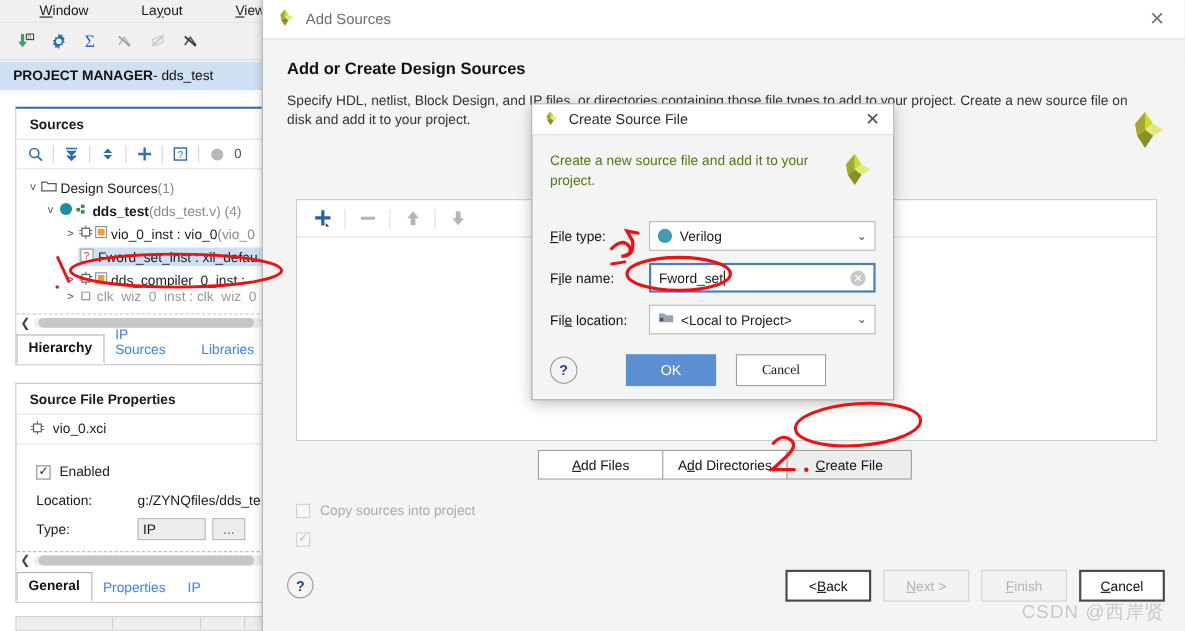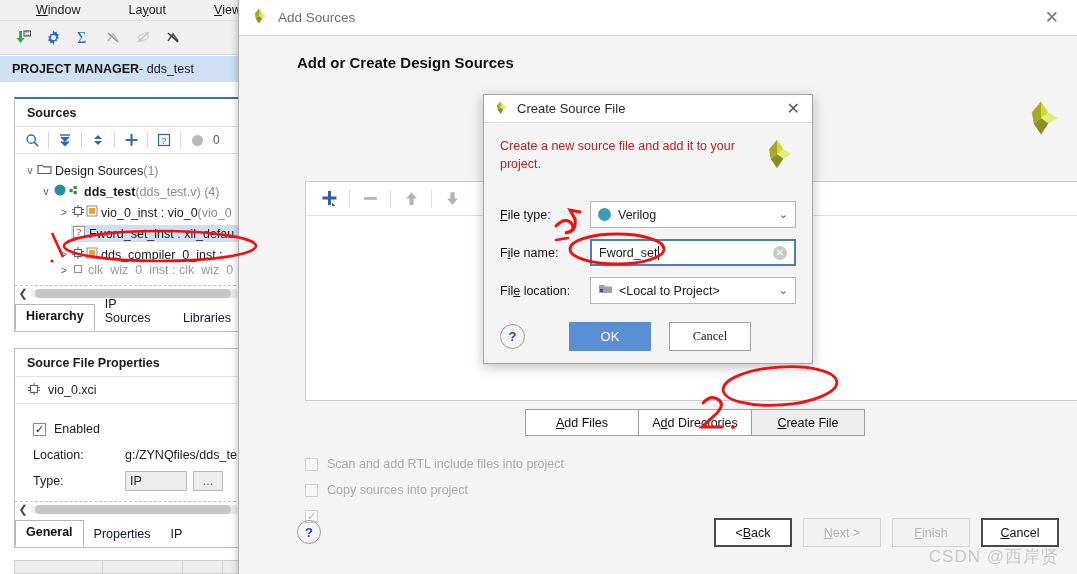--- a/index.html
+++ b/index.html
@@ -73,21 +73,21 @@
     background: #fff;
   }
   .hscroll-arrow { font-size: 11px; color: #444; width: 12px; text-align:center;}
   .hscroll-track { flex:1; height: 9px; background: #ededed; border-radius: 5px; position: relative;}
   .hscroll-thumb { position:absolute; left: 4px; top:0; width: 196px; height: 9px; background: #c6c6c6; border-radius:5px; }
 
   .tabbar {
     position: absolute; left:0; bottom: 0; width: 226px; height: 28px;
     display: flex; align-items: flex-end; border-top:0; background: #fff;
   }
-  .tab { padding: 4px 10px 6px 10px; font-size: 12.5px; color:#0f172a; }
+  .tab { padding: 4px 10px 6px 10px; font-size: 12.5px; color:#3b82f6; }
   .tab.active { color: #111; font-weight: bold; border: 1px solid #b4b4b4; border-bottom: 2px solid #fff; background:#fff; }
 
   
   .panel-props {
     position: absolute; left: 14px; top: 348px; width: 228px; height: 200px;
     background: #fff; border: 1px solid #bfbfbf;
   }
   .prop-file {
     height: 28px; display:flex; align-items:center; gap:7px; padding-left:12px;
     border-top: 1px solid #e4e4e4; border-bottom: 1px solid #e4e4e4; font-size:12.5px;
@@ -115,21 +115,21 @@
     background: #f4f4f4; border-left: 1px solid #b0b0b0;
     box-shadow: -2px 0 6px rgba(0,0,0,.18);
   }
   .win-title {
     height: 36px; background: #fff; border-bottom: 1px solid #dcdcdc;
     display: flex; align-items: center; padding: 0 10px; gap: 9px;
   }
   .win-title-text { font-size: 13.5px; color: #6e6e6e; }
   .win-close { margin-left: auto; color: #777; font-size: 17px; padding: 0 8px; }
 
-  .add-body { position: relative; padding: 18px 10px 0 22px; height: 538px; margin-left: 36px; }
+  .add-body { position: relative; padding: 18px 10px 0 22px; height: 538px; }
   .add-h1 { font-size: 15px; font-weight: bold; color:#111; margin-bottom: 11px; }
   .add-desc { font-size: 12.5px; color: #333; line-height: 18px; max-width: 770px; }
 
   .vivado-logo-lg { position:absolute; right: 14px; top: 60px; }
 
   .file-box {
     position: absolute; left: 30px; top: 145px; width: 783px; height: 220px;
     background: #fff; border: 1px solid #cccccc;
   }
   .file-box-tb {
@@ -179,21 +179,21 @@
     position: absolute; left: 483px; top: 94px; width: 330px; height: 270px;
     background: #f4f4f4; border: 1px solid #a6a6a6; box-shadow: 0 3px 12px rgba(0,0,0,.25);
   }
   .csf-title {
     height: 28px; background:#fff; border-bottom: 1px solid #dcdcdc;
     display:flex; align-items:center; padding: 0 8px; gap: 8px;
   }
   .csf-title-text { font-size: 13px; color: #2a2a2a; }
   .csf-close { margin-left:auto; font-size: 16px; color:#555; padding: 0 4px;}
   .csf-body { position: relative; padding: 14px 16px; }
-  .csf-intro { font-size: 12.5px; color:#b91c1c; line-height: 18px; width: 240px; }
+  .csf-intro { font-size: 12.5px; color:#4d7c0f; line-height: 18px; width: 240px; }
   .csf-logo { position: absolute; right: 16px; top: 12px; }
 
   .csf-form { margin-top: 26px; }
   .frow { display:flex; align-items:center; height: 31px; margin-bottom: 7px; }
   .flabel { width: 90px; font-size: 12.5px; color:#111; }
   .fctl {
     flex: 1; height: 27px; border: 1px solid #b5b5b5; background:#fff;
     display:flex; align-items:center; padding: 0 7px; font-size:12.5px; position: relative;
   }
   .fctl.focused { border: 2px solid #4a7ebb; }
@@ -491,20 +491,21 @@
           <path d="M12 12 L16 15 L12 21 L8 15 Z" fill="#8a8f22"></path>
           <path d="M12 3 L12 12 L8 15 L7 9 Z" fill="#a3aa2b"></path>
         </svg>
       </span>
       <span class="win-title-text">Add Sources</span>
       <span class="win-close">✕</span>
     </div>
 
     <div class="add-body">
       <div class="add-h1">Add or Create Design Sources</div>
+      <div class="add-desc">Specify HDL, netlist, Block Design, and IP files, or directories containing those file types to add to your project. Create a new source file on disk and add it to your project.</div>
 
       <span class="vivado-logo-lg">
         <svg width="44" height="44" viewBox="0 0 24 24">
           <path d="M12 3 L16 9 L12 12 Z" fill="#cddb2a"></path>
           <path d="M12 12 L16 9 L21 12 L16 15 Z" fill="#e3ea7a"></path>
           <path d="M12 12 L16 15 L12 21 L8 15 Z" fill="#8a8f22"></path>
           <path d="M12 3 L12 12 L8 15 L7 9 Z" fill="#a3aa2b"></path>
         </svg>
       </span>
 
@@ -537,24 +538,20 @@
         </div>
       </div>
 
       <div class="btn-row">
         <span class="btn"><u>A</u>dd Files</span>
         <span class="btn">A<u>d</u>d Directories</span>
         <span class="btn gray"><u>C</u>reate File</span>
       </div>
 
       <div class="chk-list">
-        <div class="crow">
-          <span class="chk-d"></span>
-          <span>Scan and add RTL include files into project</span>
-        </div>
         <div class="crow">
           <span class="chk-d"></span>
           <span>Copy sources into project</span>
         </div>
         <div class="crow">
           <span class="chk-d">✓</span>
         </div>
       </div>
 
       <div class="help-circle">?</div>

